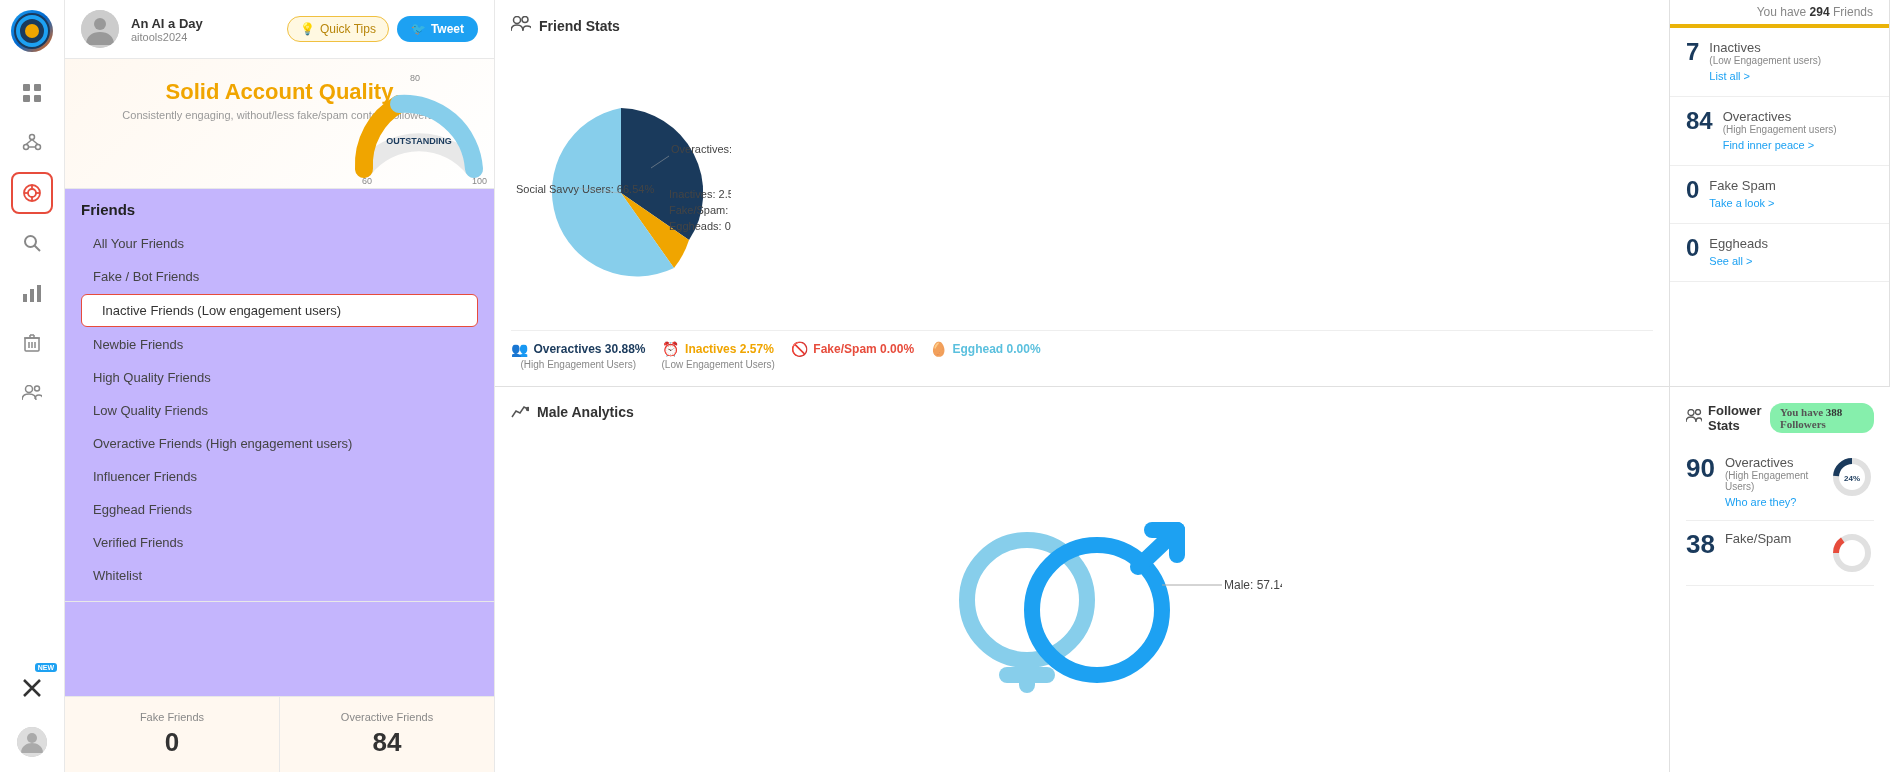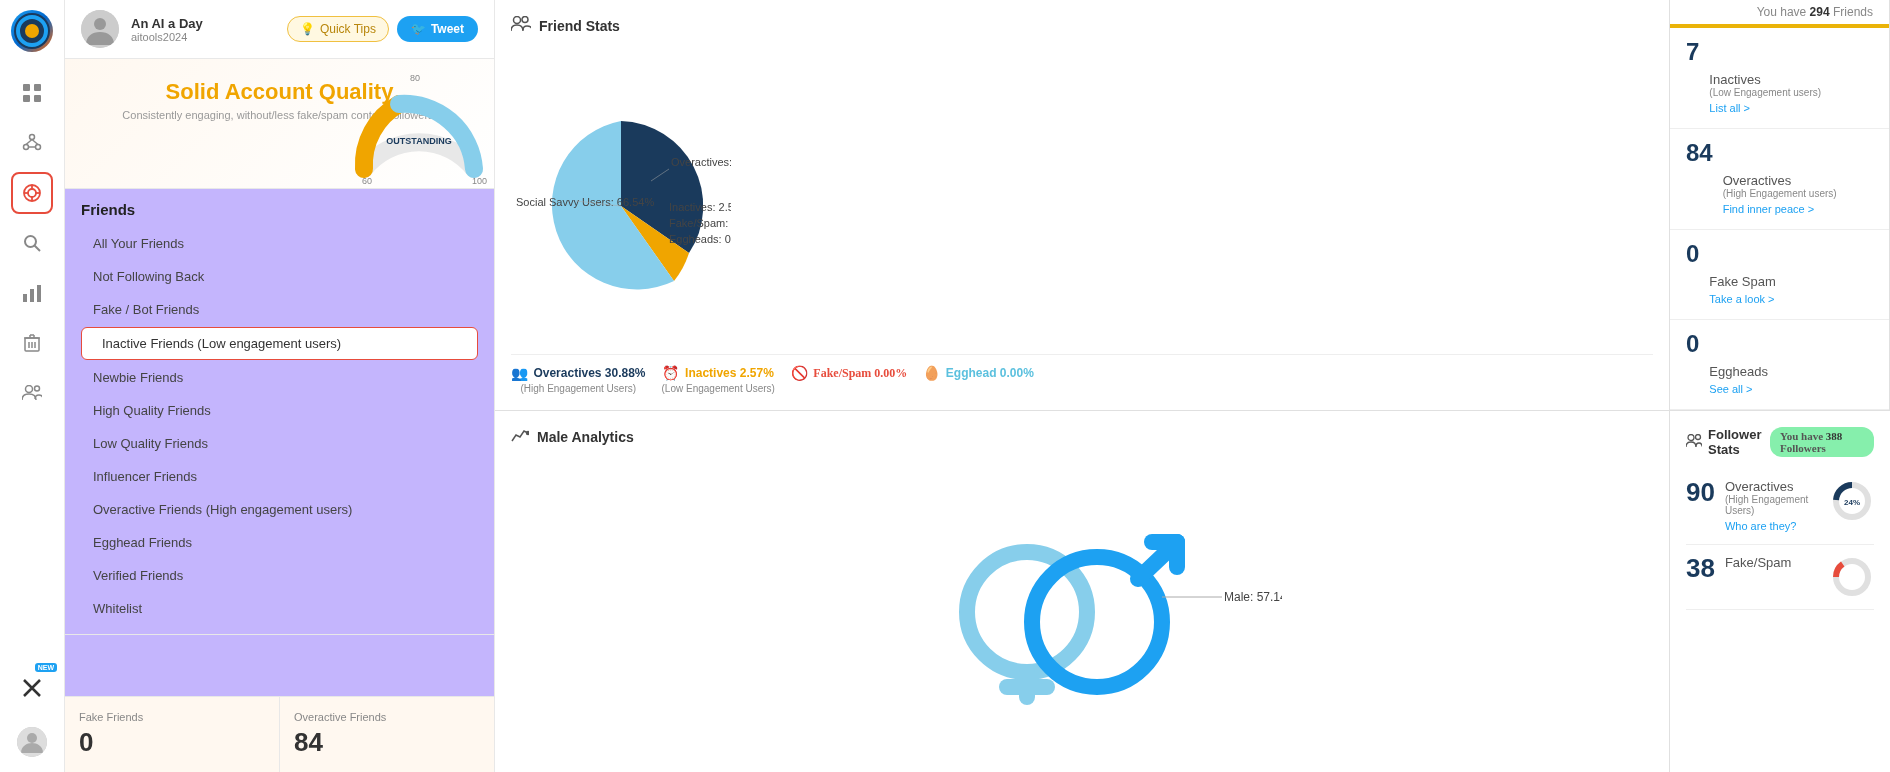--- a/index.html
+++ b/index.html
@@ -112,21 +112,21 @@
       border: 1px solid #e74c3c; color: #333; background: #fff; padding-left: 20px;
     }
 
     
     .stats-boxes {
       display: flex;
       border-top: 1px solid #e8e8e8;
       margin-top: auto;
     }
     .stat-box {
-      flex: 1; padding: 14px; 
+      flex: 1; padding: 14px; text-align: center;
       border-right: 1px solid #e8e8e8; background: #fff8f0;
     }
     .stat-box:last-child { border-right: none; }
     .stat-box-label { font-size: 11px; color: #888; }
     .stat-box-value { font-size: 26px; font-weight: 700; color: #333; margin-top: 4px; }
 
     
     .right-panel {
       flex: 1;
       display: flex;
@@ -171,21 +171,21 @@
       flex-wrap: wrap;
     }
     .pie-stat-item {
       display: flex; flex-direction: column; align-items: center;
       font-size: 11px; gap: 2px;
     }
     .pie-stat-label { font-weight: 600; }
     .pie-stat-sub { color: #888; font-size: 10px; }
     .overactives-color { color: #1a3a5c; }
     .inactives-color { color: #f0a500; }
-    .fake-color { color: #e74c3c; font-family: Liberation Serif, serif; }
+    .fake-color { color: #e74c3c; }
     .egghead-color { color: #5bc0de; }
 
     
     .stats-sidebar {
       width: 220px;
       background: #fff;
       border-right: 1px solid #e0e0e0;
       display: flex;
       flex-direction: column;
     }
@@ -198,21 +198,21 @@
     }
     .stats-sidebar-header span { font-weight: 700; color: #333; }
     .stat-row {
       padding: 12px 16px;
       border-bottom: 1px solid #eee;
       display: flex;
       align-items: flex-start;
       gap: 10px;
     }
     .stat-row-number { font-size: 24px; font-weight: 700; color: #1a3a5c; line-height: 1; }
-    .stat-row-info { flex: 1; margin-top: 32px; }
+    .stat-row-info { flex: 1; }
     .stat-row-title { font-size: 13px; color: #555; font-weight: 500; }
     .stat-row-sub { font-size: 10px; color: #888; }
     .stat-row-link { font-size: 11px; color: #1da1f2; text-decoration: none; cursor: pointer; }
 
     
     .bottom-row {
       display: flex;
       flex: 1;
     }
 
@@ -426,28 +426,27 @@
 
           <text x="75" y="85" text-anchor="middle" font-size="9" fill="#1a3a5c" font-weight="bold" transform="rotate(-0, 75, 85)">OUTSTANDING</text>
         </svg>
       </div>
     </div>
 
     <div class="friends-nav">
       <div class="friends-nav-title">Friends</div>
       <ul class="friends-nav-items">
         <li class="friends-nav-item">All Your Friends</li>
-        <li class="friends-nav-item">Not Following Back</li>
         <li class="friends-nav-item">Fake / Bot Friends</li>
         <li class="friends-nav-item active-item">Inactive Friends (Low engagement users)</li>
         <li class="friends-nav-item">Newbie Friends</li>
         <li class="friends-nav-item">High Quality Friends</li>
         <li class="friends-nav-item">Low Quality Friends</li>
+        <li class="friends-nav-item">Overactive Friends (High engagement users)</li>
         <li class="friends-nav-item">Influencer Friends</li>
-        <li class="friends-nav-item">Overactive Friends (High engagement users)</li>
         <li class="friends-nav-item">Egghead Friends</li>
         <li class="friends-nav-item">Verified Friends</li>
         <li class="friends-nav-item">Whitelist</li>
       </ul>
     </div>
 
     <div class="stats-boxes">
       <div class="stat-box">
         <div class="stat-box-label">Fake Friends</div>
         <div class="stat-box-value">0</div>

